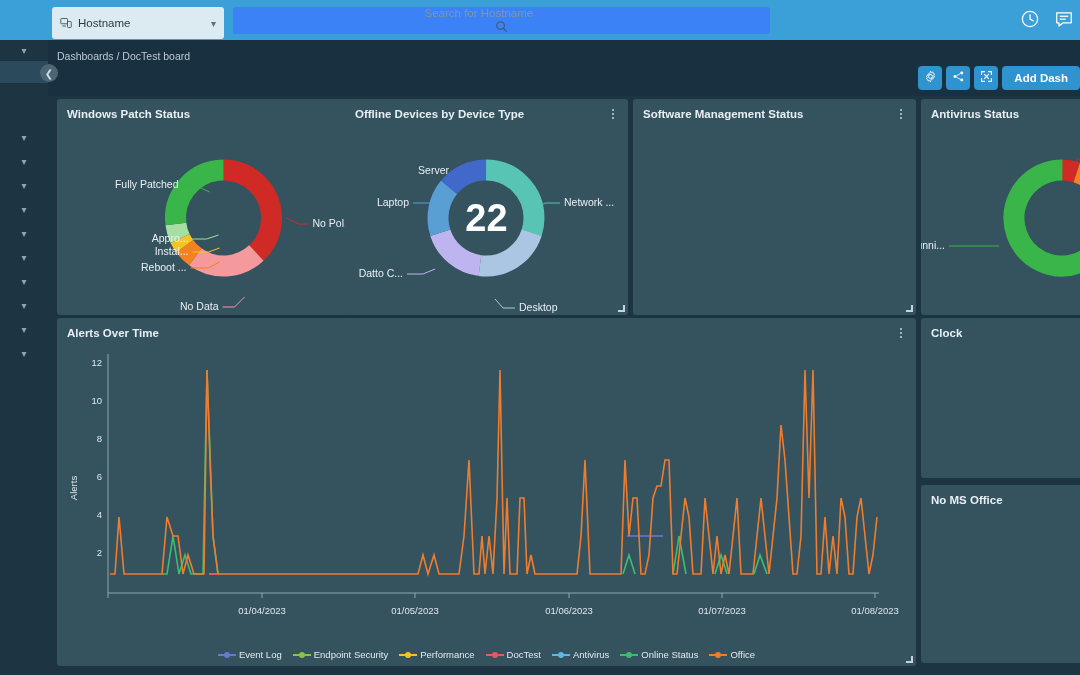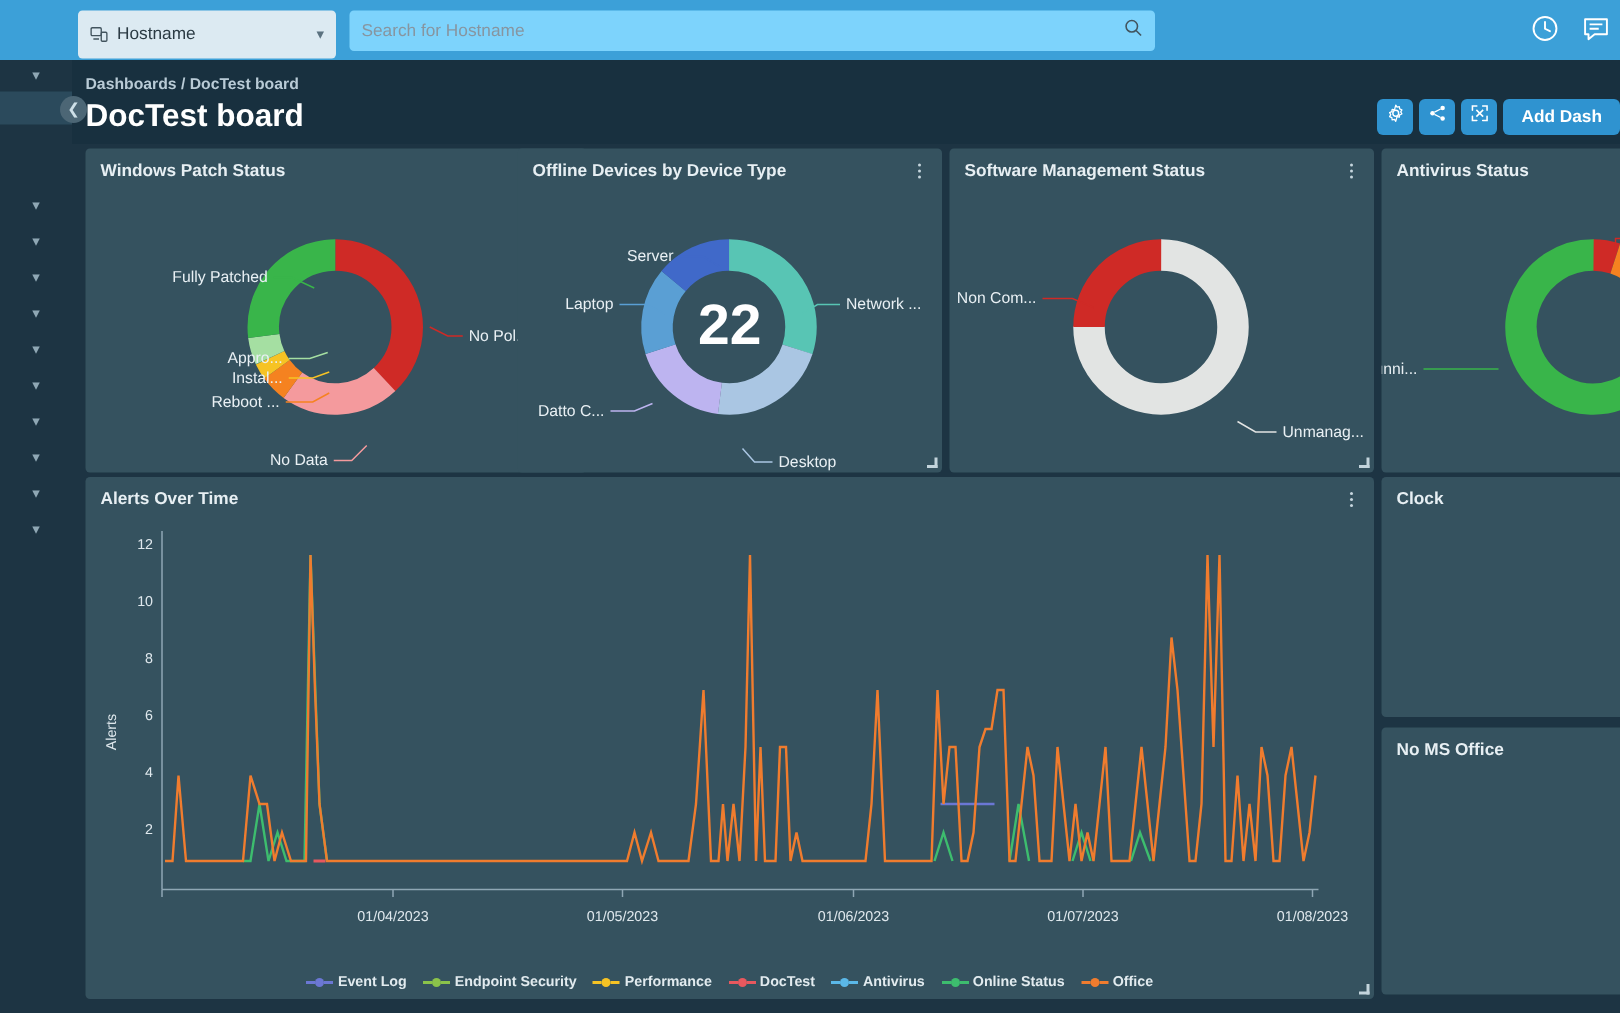--- a/index.html
+++ b/index.html
@@ -21,22 +21,22 @@
     background: #dceaf2; border-radius: 3px;
     display: flex; align-items: center; padding: 16px 8px;
     font-size: 11.5px; color: #2b3b44;
   }
   .hostname-select .hs-icon { margin-right: 6px; display:flex; }
   .hostname-select .hs-label { flex: 1; }
   .hostname-select .hs-caret { color:#5b7280; font-size:10px; }
 
   .search-box {
     position: absolute; left: 233px; top: 7px; width: 537px; height: 27px;
-    background: #7dd3fc; border-radius: 3px;
-    display: flex; align-items: center; padding: 0 8px;
+    background: #3b82f6; border-radius: 3px;
+    display: flex; align-items: center; padding: 0 8px; flex-direction: column;
   }
   .search-box input {
     flex: 1; border: 0; background: transparent; outline: none;
     font-family: "Liberation Sans", sans-serif;
     font-size: 11.5px; color: #2b3b44;
   }
   .search-box input::placeholder { color: #8795a0; }
   .topbar-icons {
     position: absolute; right: 6px; top: 9px;
     display: flex; gap: 14px; align-items: center;
@@ -62,21 +62,21 @@
     font-size: 10px; z-index: 30; cursor: pointer;
   }
 
   
   .page-header {
     position: absolute; left: 48px; top: 40px; width: 1032px; height: 56px;
     background: #18303f;
   }
   .breadcrumb {
     position: absolute; left: 9px; top: 10px;
-    font-size: 10.5px; color: #b9cbd6; font-weight: bold;
+    font-size: 10.5px; color: #b9cbd6; font-weight: normal;
   }
   .page-title {
     position: absolute; left: 9px; top: 26px;
     font-size: 21px; color: #ffffff; font-weight: bold;
   }
   .header-actions {
     position: absolute; right: 0px; top: 26px;
     display: flex; gap: 4px; align-items: center;
   }
   .hdr-icon-btn {
@@ -128,21 +128,21 @@
 
   .lbl { font-size: 10.5px; fill: #e9f0f4; font-family: "Liberation Sans", sans-serif; }
   .axis-lbl { font-size: 9.5px; fill: #dfe8ed; font-family: "Liberation Sans", sans-serif; }
 
   
   .legend {
     position: absolute; left: 0; bottom: 6px; width: 100%;
     display: flex; justify-content: center; align-items: center; gap: 11px;
     font-size: 9.5px; color: #e2ebef;
   }
-  .legend-item { display: flex; align-items: center; gap: 3px; white-space: nowrap; font-weight: bold;}
+  .legend-item { display: flex; align-items: center; gap: 3px; white-space: nowrap;}
   .legend-mark { display:flex; align-items:center; }
   .legend-mark .bar { width: 6px; height: 2px; display:block; }
   .legend-mark .dot { width: 6px; height: 6px; border-radius: 50%; display:block; }
 </style>
 </head>
 <body>
 
 <div class="topbar">
 
   <div class="hostname-select">
@@ -220,21 +220,20 @@
       <span class="rail-chev">▾</span>
     </div>
 </div>
 
 <div class="collapse-btn">
   <span>❮</span>
 </div>
 
 <div class="page-header">
   <div class="breadcrumb">Dashboards / DocTest board</div>
-  <div class="page-title">DocTest board</div>
 
   <div class="header-actions">
     <div class="hdr-icon-btn">
       <span>
         <svg width="13" height="13" viewBox="0 0 20 20">
           <circle cx="10" cy="10" r="3" fill="none" stroke="#fff" stroke-width="1.5"></circle>
           <path d="M10 1.6l1.3 2.1 2.4-.5.3 2.4 2.3.9-1.2 2.1 1.2 2.1-2.3.9-.3 2.4-2.4-.5L10 18.4l-1.3-2.1-2.4.5-.3-2.4-2.3-.9 1.2-2.1-1.2-2.1 2.3-.9.3-2.4 2.4.5z" fill="none" stroke="#fff" stroke-width="1.3" stroke-linejoin="round"></path>
         </svg>
       </span>
     </div>
@@ -351,35 +350,20 @@
     <div class="w-resize"></div>
   </div>
 
   <div class="widget" style="left:585px; top:3px; width:283px; height:216px;">
     <div class="w-title">Software Management Status</div>
     <div class="w-menu">
         <i></i>
         <i></i>
         <i></i>
       </div>
-    <div class="donut-wrap">
-      <svg class="donut-svg" viewBox="0 0 283 194" preserveAspectRatio="xMidYMid meet">
-        <g transform="translate(141,97)">
-
-          <circle r="48" cx="0" cy="0" fill="none" stroke="#e2e4e3" stroke-width="21" stroke-dasharray="226.2 75.4" transform="rotate(-90)"></circle>
-
-          <circle r="48" cx="0" cy="0" fill="none" stroke="#cf2a26" stroke-width="21" stroke-dasharray="75.4 226.2" transform="rotate(180)"></circle>
-        </g>
-        <polyline points="62,78 82,78 96,84" fill="none" stroke="#cf2a26" stroke-width="1"></polyline>
-        <text class="lbl" x="58" y="81" text-anchor="end">Non Com...</text>
-
-        <polyline points="218,167 204,167 192,160" fill="none" stroke="#e2e4e3" stroke-width="1"></polyline>
-        <text class="lbl" x="222" y="170" text-anchor="start">Unmanag...</text>
-      </svg>
-    </div>
     <div class="w-resize"></div>
   </div>
 
   <div class="widget" style="left:873px; top:3px; width:283px; height:216px;">
     <div class="w-title">Antivirus Status</div>
     <div class="donut-wrap">
       <svg class="donut-svg" viewBox="0 0 283 194" preserveAspectRatio="xMidYMid meet">
         <g transform="translate(141,97)">
 
           <circle r="48" cx="0" cy="0" fill="none" stroke="#cf2a26" stroke-width="21" stroke-dasharray="15.1 286.4" transform="rotate(-90)"></circle>

